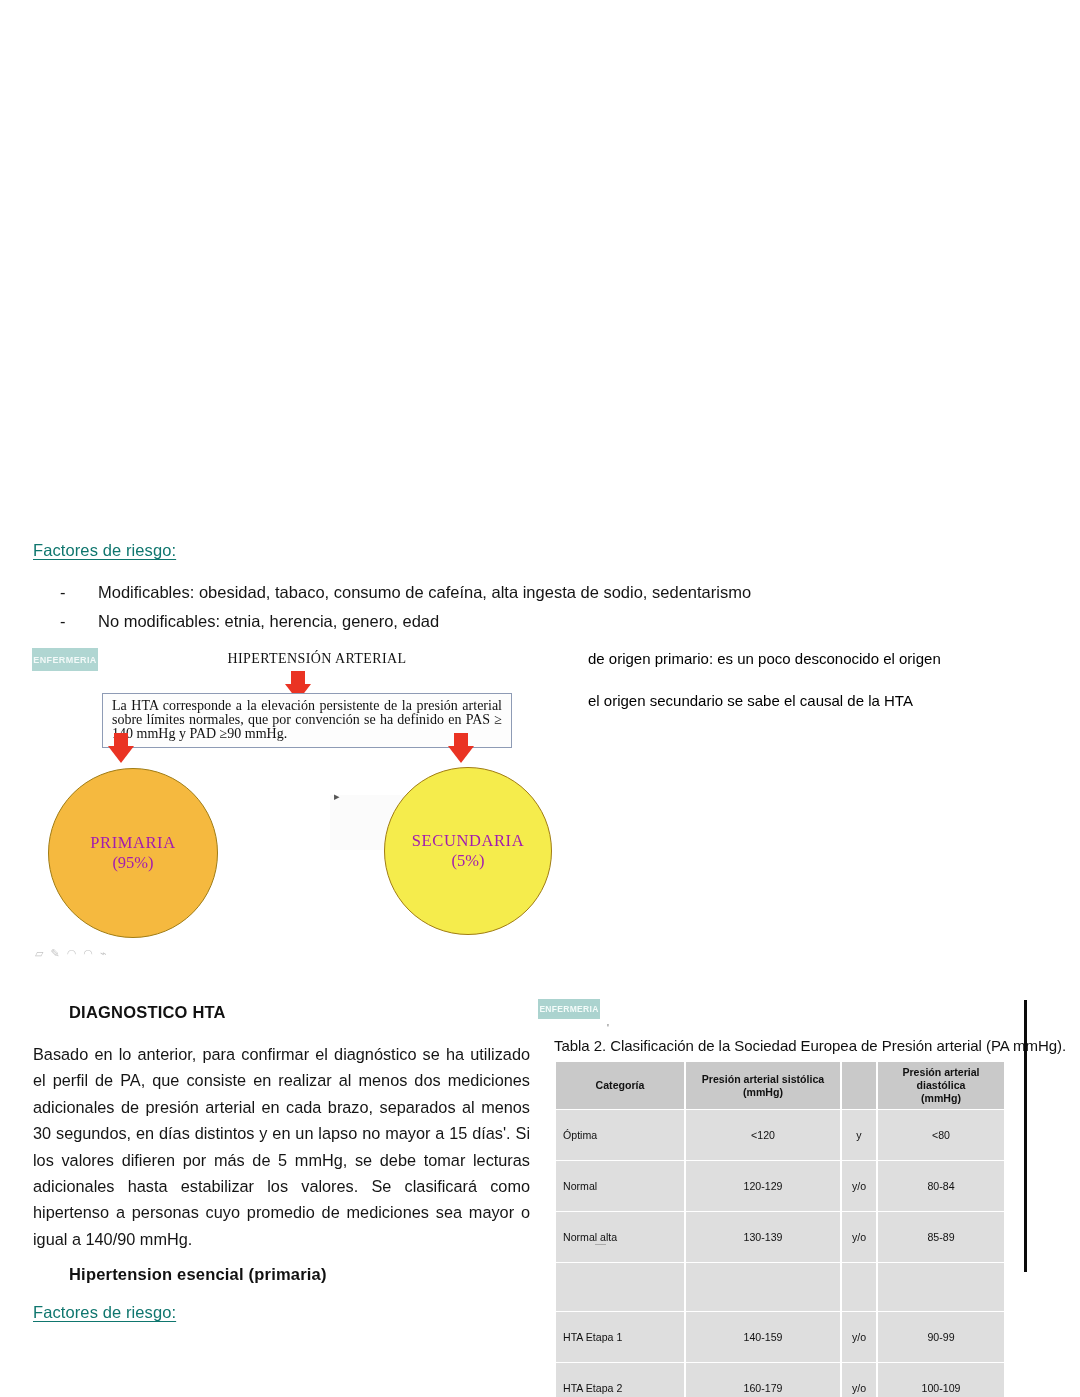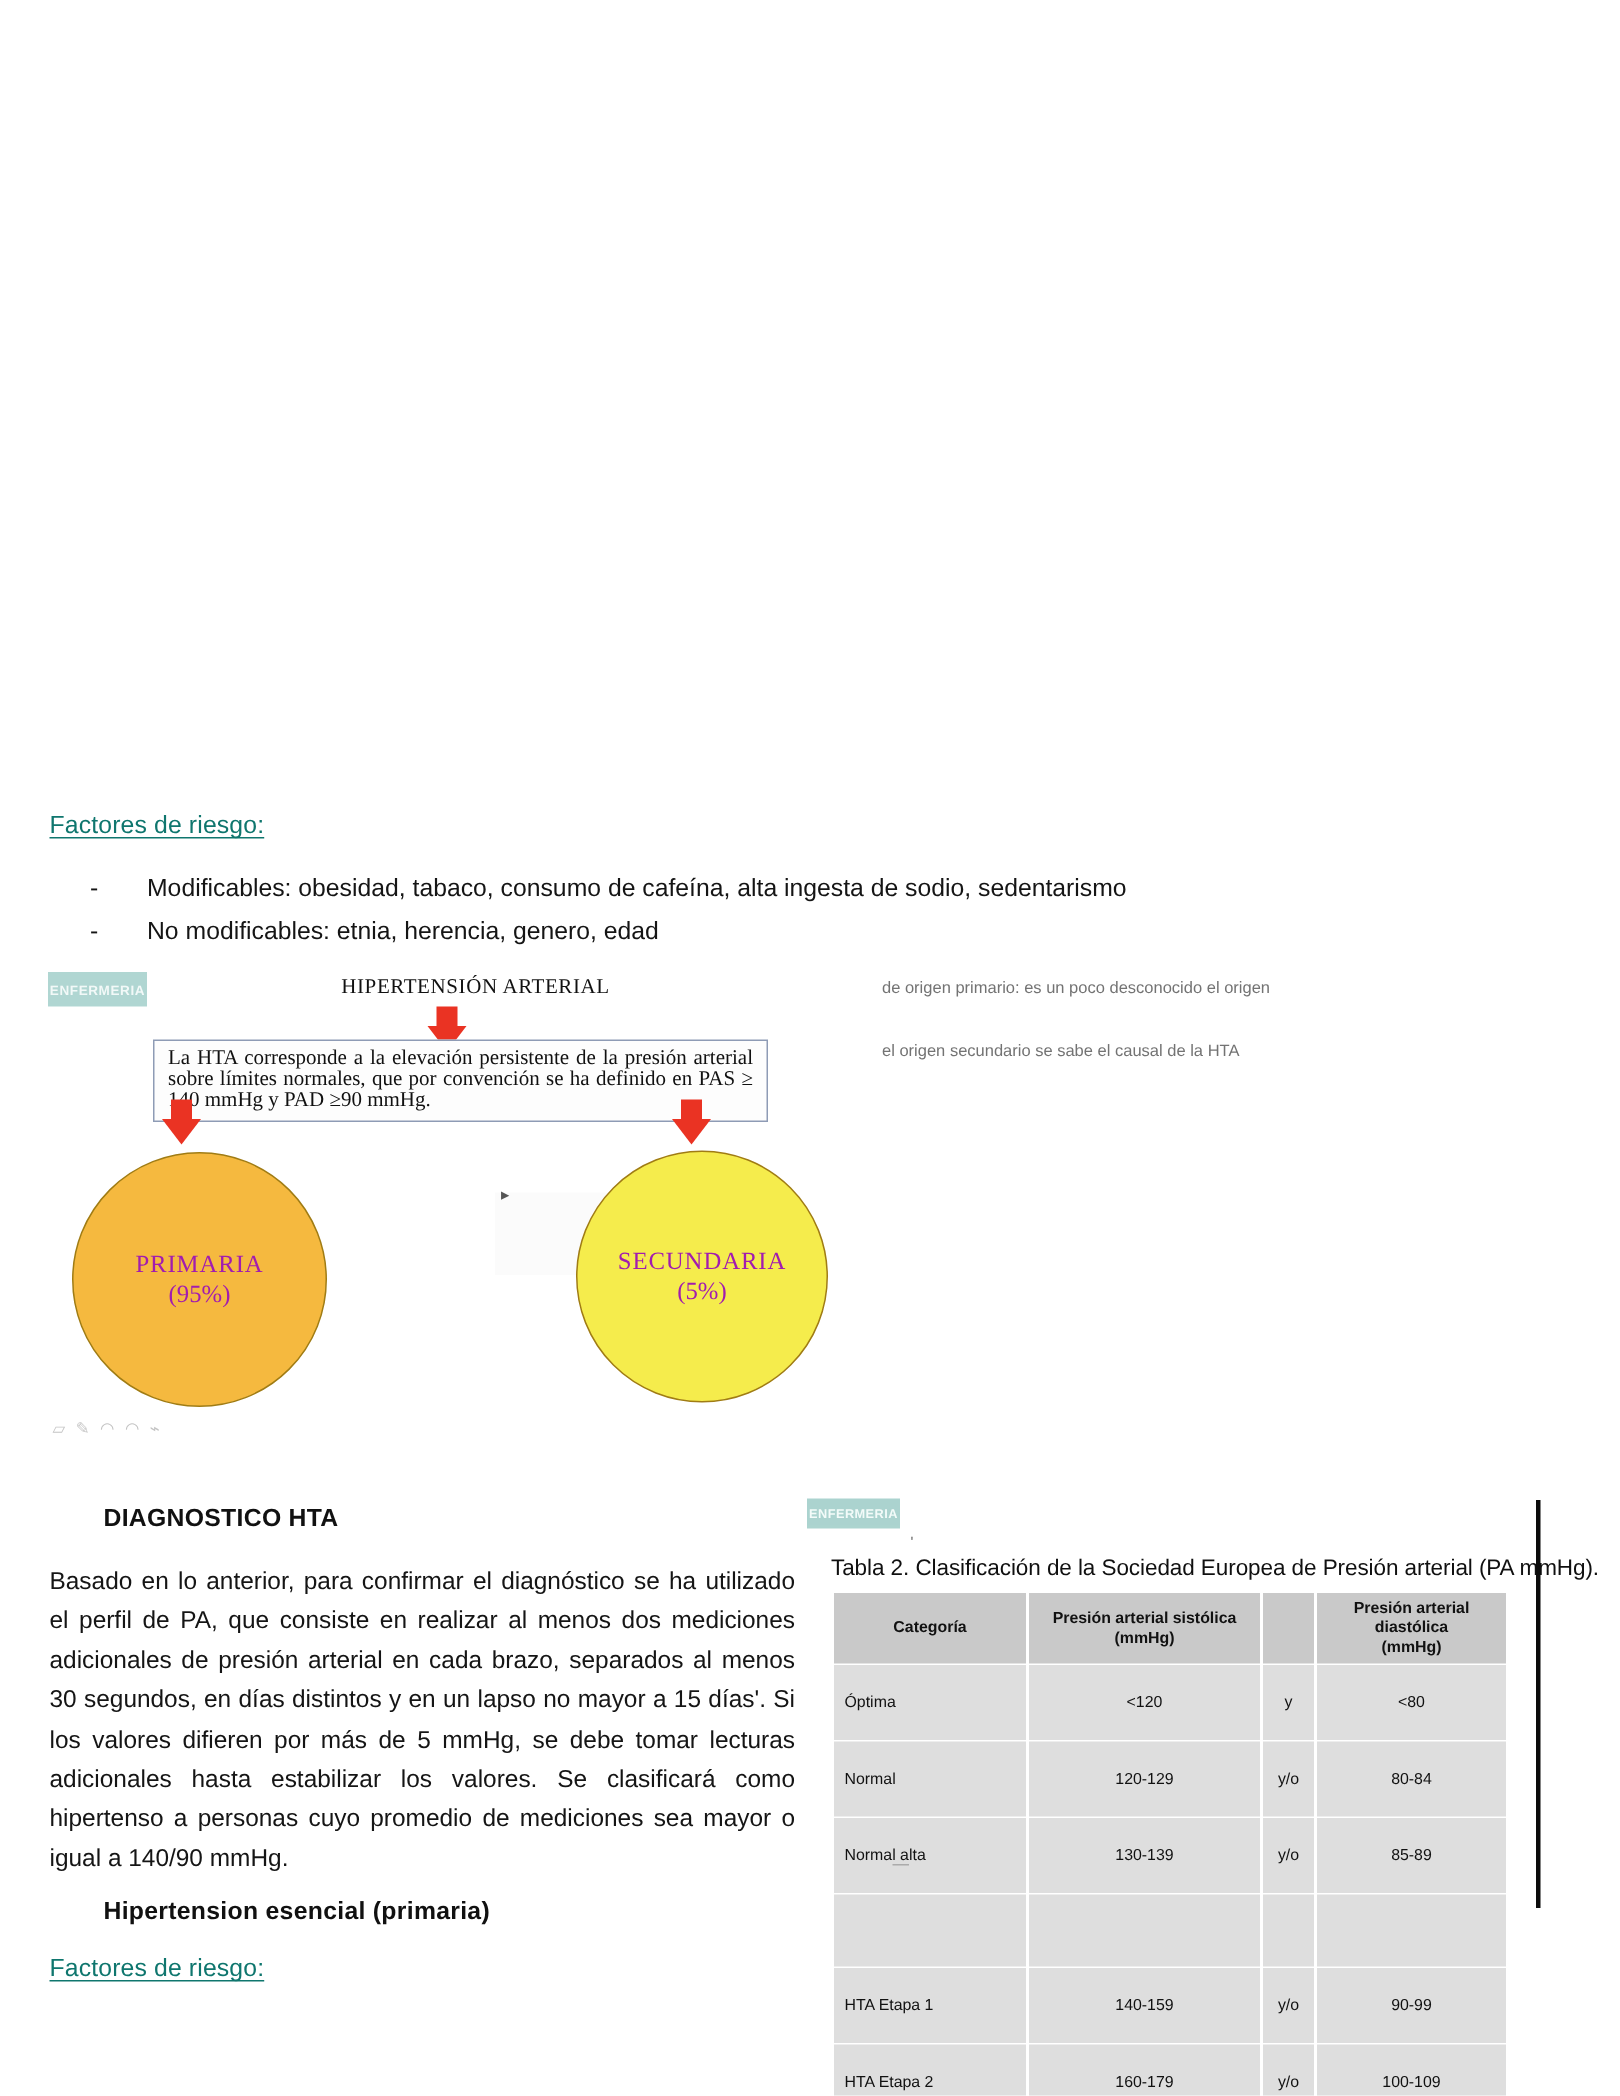--- a/index.html
+++ b/index.html
@@ -180,22 +180,22 @@
     left: 304px;
     top: 145px;
     font-size: 11px;
     color: #555;
   }
 
   
   .side-note {
     position: absolute;
     left: 588px;
-    font-size: 11px;
-    color: #737373;
+    font-size: 15px;
+    color: #000000;
     line-height: 22px;
   }
 
   
   .section-title {
     position: absolute;
     font-size: 16.5px;
     font-weight: bold;
     color: #111;
     letter-spacing: .2px;

